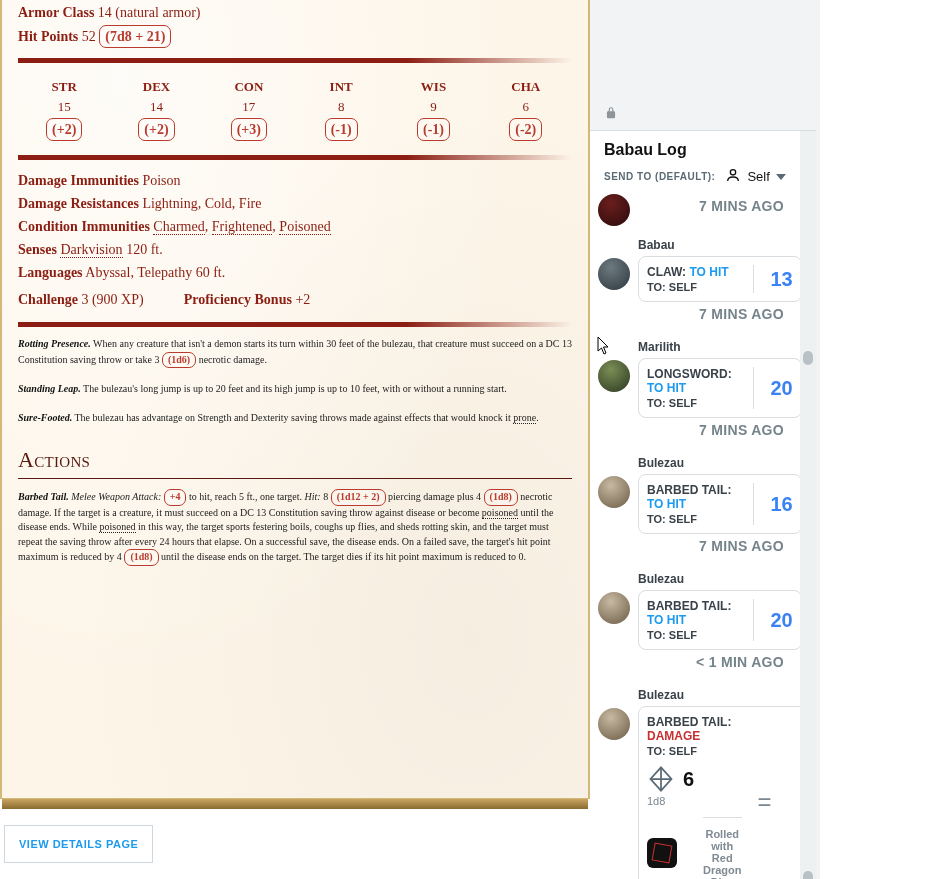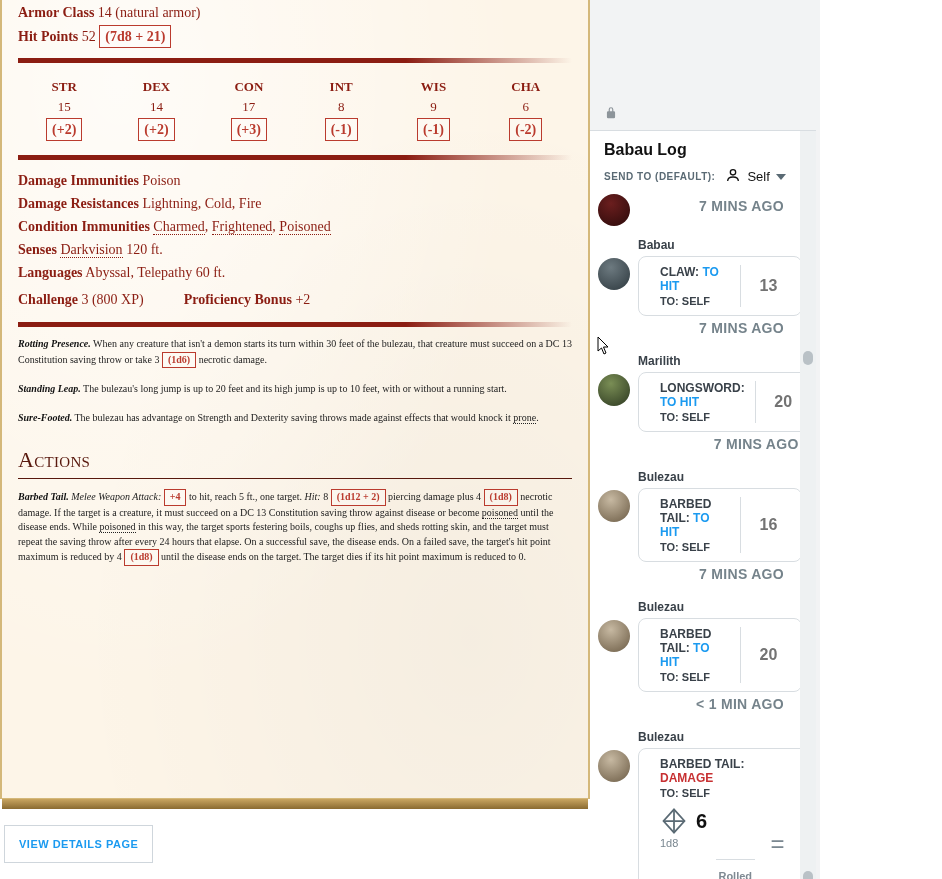--- a/index.html
+++ b/index.html
@@ -35,21 +35,21 @@
     color:var(--dnd-red-accent);
     font-size:14px;
     line-height:1.5;
     height:800px;
     overflow:hidden;
   }
   .sb-line{margin:2px 0;color:var(--dnd-red);}
   .sb-k{font-weight:bold;color:var(--dnd-red);}
   .sb-v{color:var(--dnd-red);}
   .sb-clickable{
-    display:inline-block;border:1px solid var(--clickable-red);border-radius:0;
+    display:inline-block;border:1px solid var(--clickable-red);border-radius:7px;
     padding:0 5px;color:var(--clickable-red);font-weight:bold;cursor:pointer;
     background:rgba(255,255,255,.3);
   }
   .sb-tapered{
     height:5px;margin:10px 0;
     background:linear-gradient(to right,var(--dnd-red) 0%,var(--dnd-red) 70%,rgba(139,29,18,0) 100%);
     position:relative;
   }
   .sb-tapered::after{
     content:"";position:absolute;right:0;top:-2.5px;
@@ -96,30 +96,30 @@
   .gl-scroll::-webkit-scrollbar-track{background:#eef1f2;}
   .gl-scroll::-webkit-scrollbar-thumb{background:#b9c1c6;border:3px solid #eef1f2;border-radius:8px;}
   .gl-group{display:flex;gap:8px;margin-bottom:4px;}
   .gl-avatar{
     width:32px;height:32px;border-radius:50%;background:#888;flex:0 0 32px;margin-top:28px;
     background-size:cover;overflow:hidden;display:flex;align-items:center;justify-content:center;
   }
   .gl-body{flex:1;}
   .gl-name{font-weight:bold;color:#394149;font-size:12px;margin:8px 0 4px 0;}
   .gl-card{
-    border:1px solid var(--log-border);border-radius:8px;padding:8px 21px;background:#fff;
+    border:1px solid var(--log-border);border-radius:8px;padding:8px 8px;background:#fff;
     display:flex;align-items:stretch;gap:10px;
   }
   .gl-card .action{flex:1;}
   .gl-card .action-row{font-size:12px;font-weight:bold;color:#394149;}
   .gl-card .action-row .link{color:var(--log-accent);}
   .gl-card .action-row .damage{color:#c73032;}
   .gl-card .to{font-size:11px;font-weight:bold;color:#394149;margin-top:2px;}
   .gl-card .result{
-    font-size:16px;font-weight:bold;color:#737373;
+    font-size:20px;font-weight:bold;color:#3b82f6;
     border-left:1px solid var(--log-border);display:flex;align-items:center;padding-left:16px;min-width:40px;justify-content:center;
   }
   .gl-time{font-size:14px;color:var(--log-muted);font-weight:bold;text-align:right;margin:4px 18px 6px 0;letter-spacing:.3px;}
 
   .gl-card.damage .dice-row{display:flex;align-items:center;gap:8px;margin-top:8px;}
   .gl-card.damage .dice-ico{width:28px;height:28px;}
   .gl-card.damage .dval{font-size:20px;font-weight:bold;color:#111;}
   .gl-card.damage .dform{font-size:11px;color:#7a8790;margin-top:2px;}
   .gl-card.damage .eq{font-size:24px;color:#7a8790;padding:0 6px;align-self:center;}
   .gl-card.damage .rolled-with{display:flex;align-items:center;gap:26px;margin-top:10px;}
@@ -209,21 +209,21 @@
           <span class="sb-k">Senses</span>
           <span class="cond">Darkvision</span><span class="sb-v"> 120 ft.</span>
         </div>
         <div class="sb-line">
           <span class="sb-k">Languages</span>
           <span class="sb-v">Abyssal, Telepathy 60 ft.</span>
         </div>
         <div class="chal-row">
           <div class="sb-line">
             <span class="sb-k">Challenge</span>
-            <span class="sb-v">3 (800 XP)</span>
+            <span class="sb-v">3 (900 XP)</span>
           </div>
           <div class="sb-line">
             <span class="sb-k">Proficiency Bonus</span>
             <span class="sb-v">+2</span>
           </div>
         </div>
 
         <div class="sb-tapered"></div>
 
         <div class="body-text">

